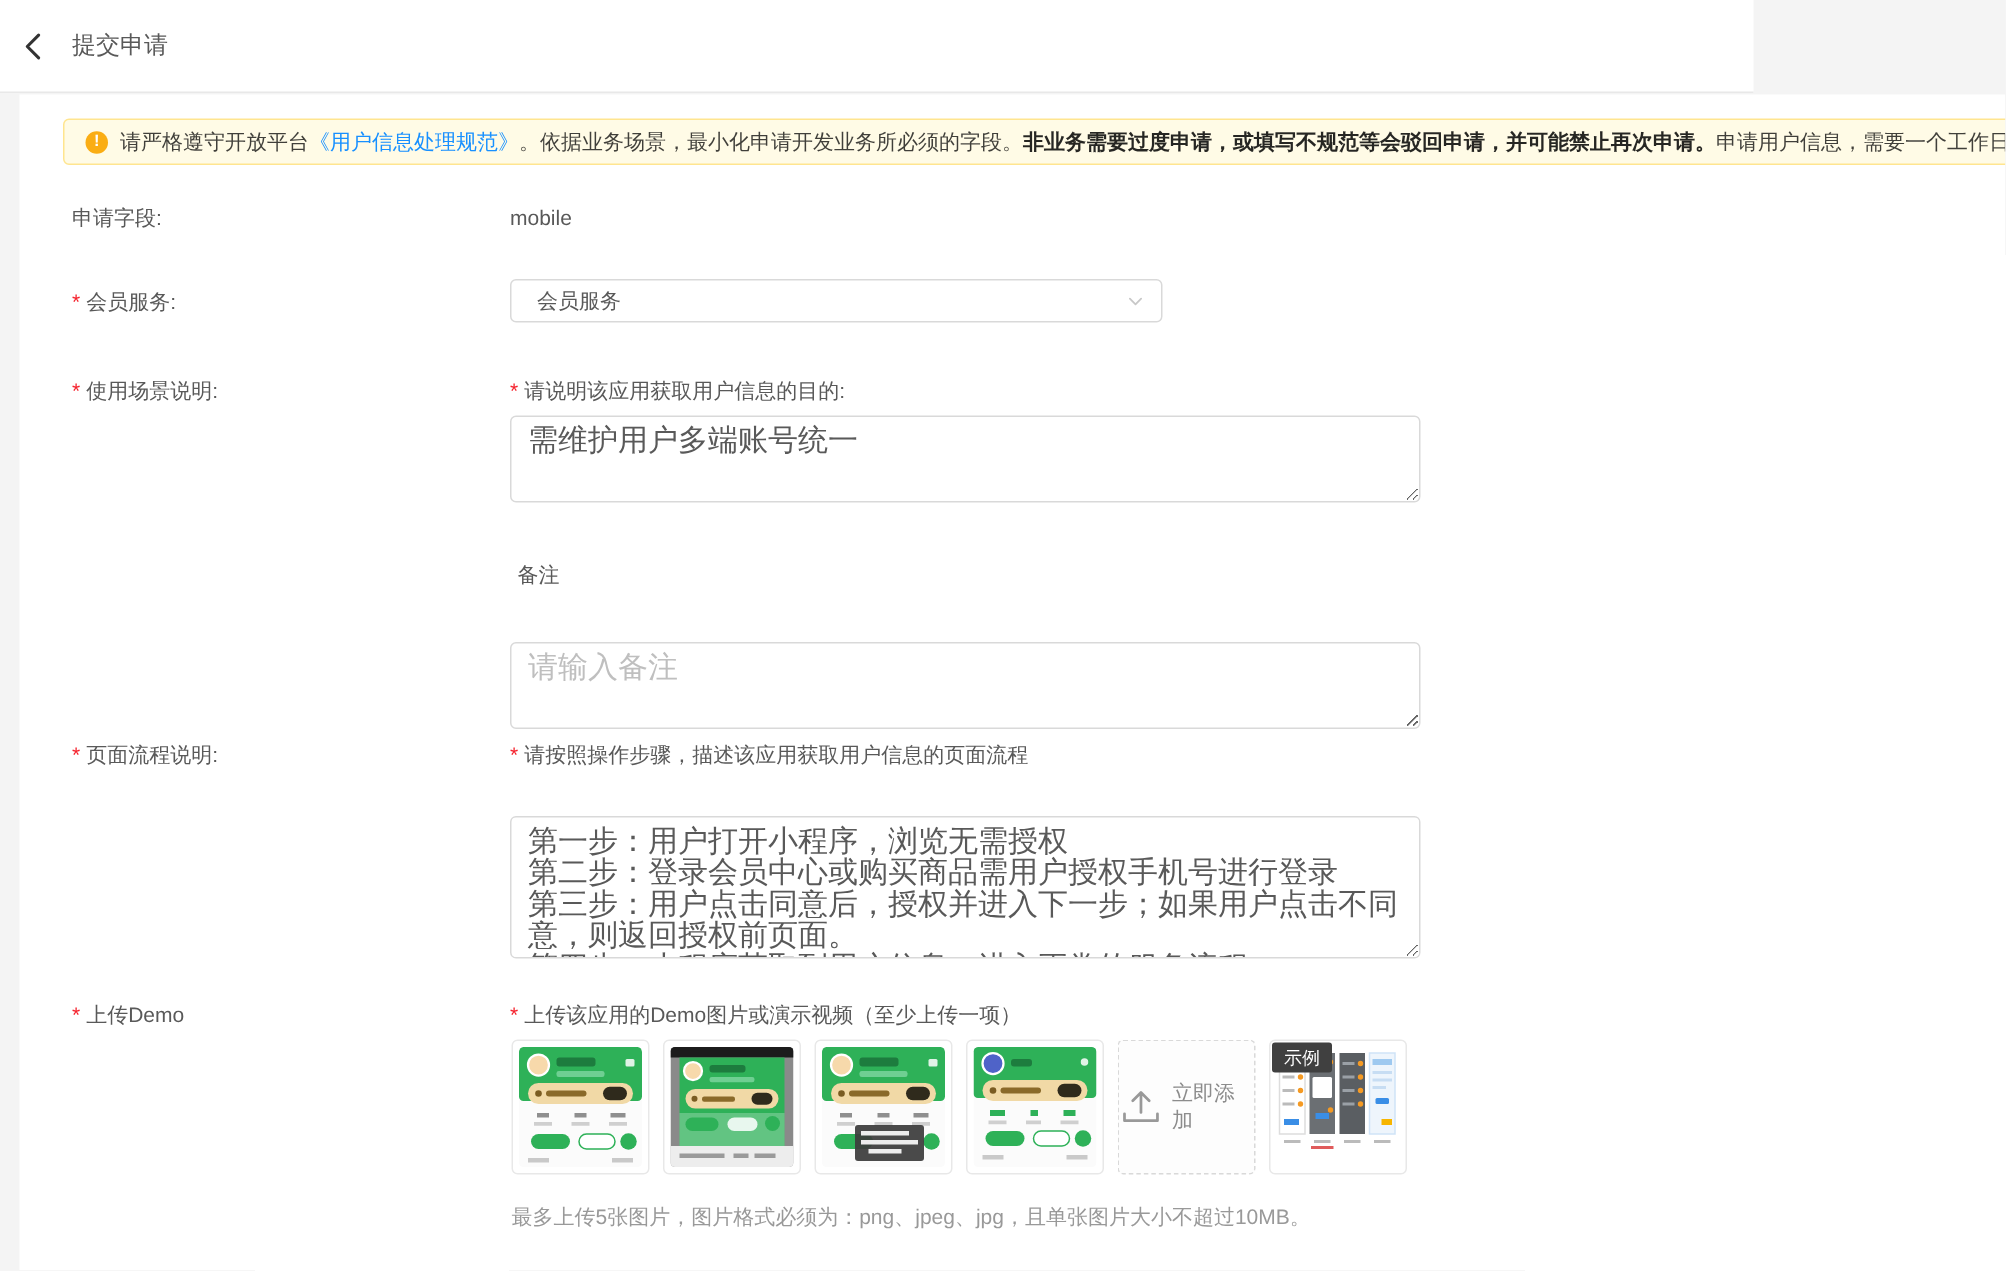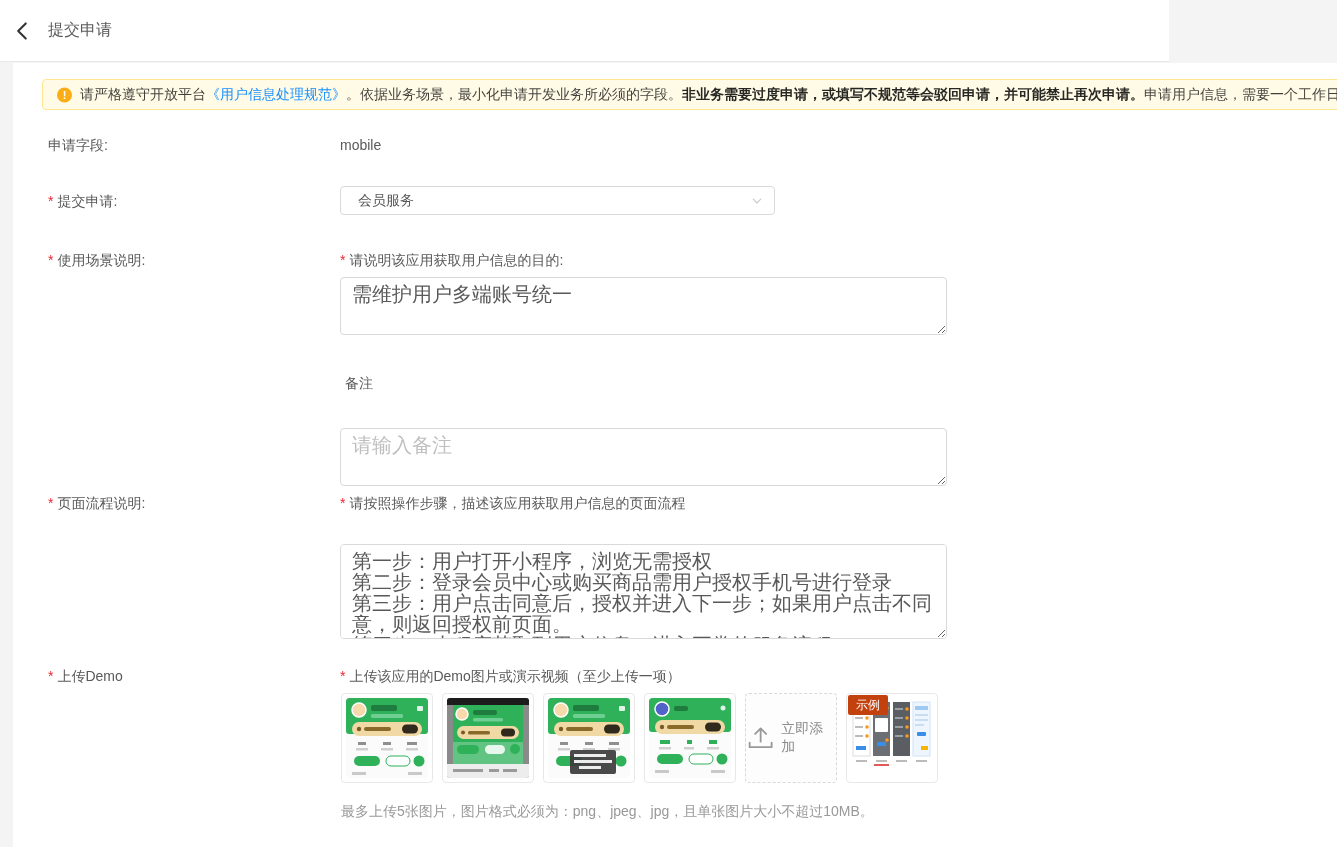--- a/index.html
+++ b/index.html
@@ -68,21 +68,21 @@
     width:92px; height:90px; border:1px solid #e8e8e8; border-radius:4px;
     background:#fff; padding:4px; position:relative; cursor:pointer; flex:none;
   }
   .thumb svg { display:block; border-radius:3px; }
   .upload-box {
     width:92px; height:90px; border:1px dashed #d9d9d9; border-radius:4px;
     background:#fdfdfd; display:flex; flex-direction:row; align-items:center;
     justify-content:center; gap:6px; cursor:pointer; color:#8c8c8c; font-size:14px; flex:none;
   }
   .badge {
-    position:absolute; top:1px; left:1px; background:#c2410c; color:#fff;
+    position:absolute; top:1px; left:1px; background:#404040; color:#fff;
     font-size:12px; line-height:16px; padding:2px 8px; border-radius:2px; z-index:2;
   }
   .hint { position:absolute; left:328px; top:740px; color:#999; font-size:14px; }
 </style>
 </head>
 <body>
 
 <div class="page">
 
   <div class="header">
@@ -101,21 +101,21 @@
       <span>请严格遵守开放平台</span>
         <a>《用户信息处理规范》</a>
         <span>。依据业务场景，最小化申请开发业务所必须的字段。</span>
         <b>非业务需要过度申请，或填写不规范等会驳回申请，并可能禁止再次申请。</b>
         <span>申请用户信息，需要一个工作日左右的审核时间，请耐</span>
     </div>
 
     <div class="lbl" style="top:74px;">申请字段:</div>
     <div class="val" style="top:74px;">mobile</div>
 
-    <div class="lbl req" style="top:130px;">提交申请:</div>
+    <div class="lbl req" style="top:130px;">会员服务:</div>
     <div class="select-box">
       <span>会员服务</span>
       <svg class="chev" width="12" height="12" viewBox="0 0 16 16">
         <polyline points="3,5.5 8,10.5 13,5.5" fill="none" stroke="#c8c8c8" stroke-width="1.6" stroke-linecap="round" stroke-linejoin="round"></polyline>
       </svg>
     </div>
 
     <div class="lbl req" style="top:189px;">使用场景说明:</div>
     <div class="sublbl req" style="top:189px;">请说明该应用获取用户信息的目的:</div>
     <textarea style="top: 214px; height: 58px;">需维护用户多端账号统一</textarea>

